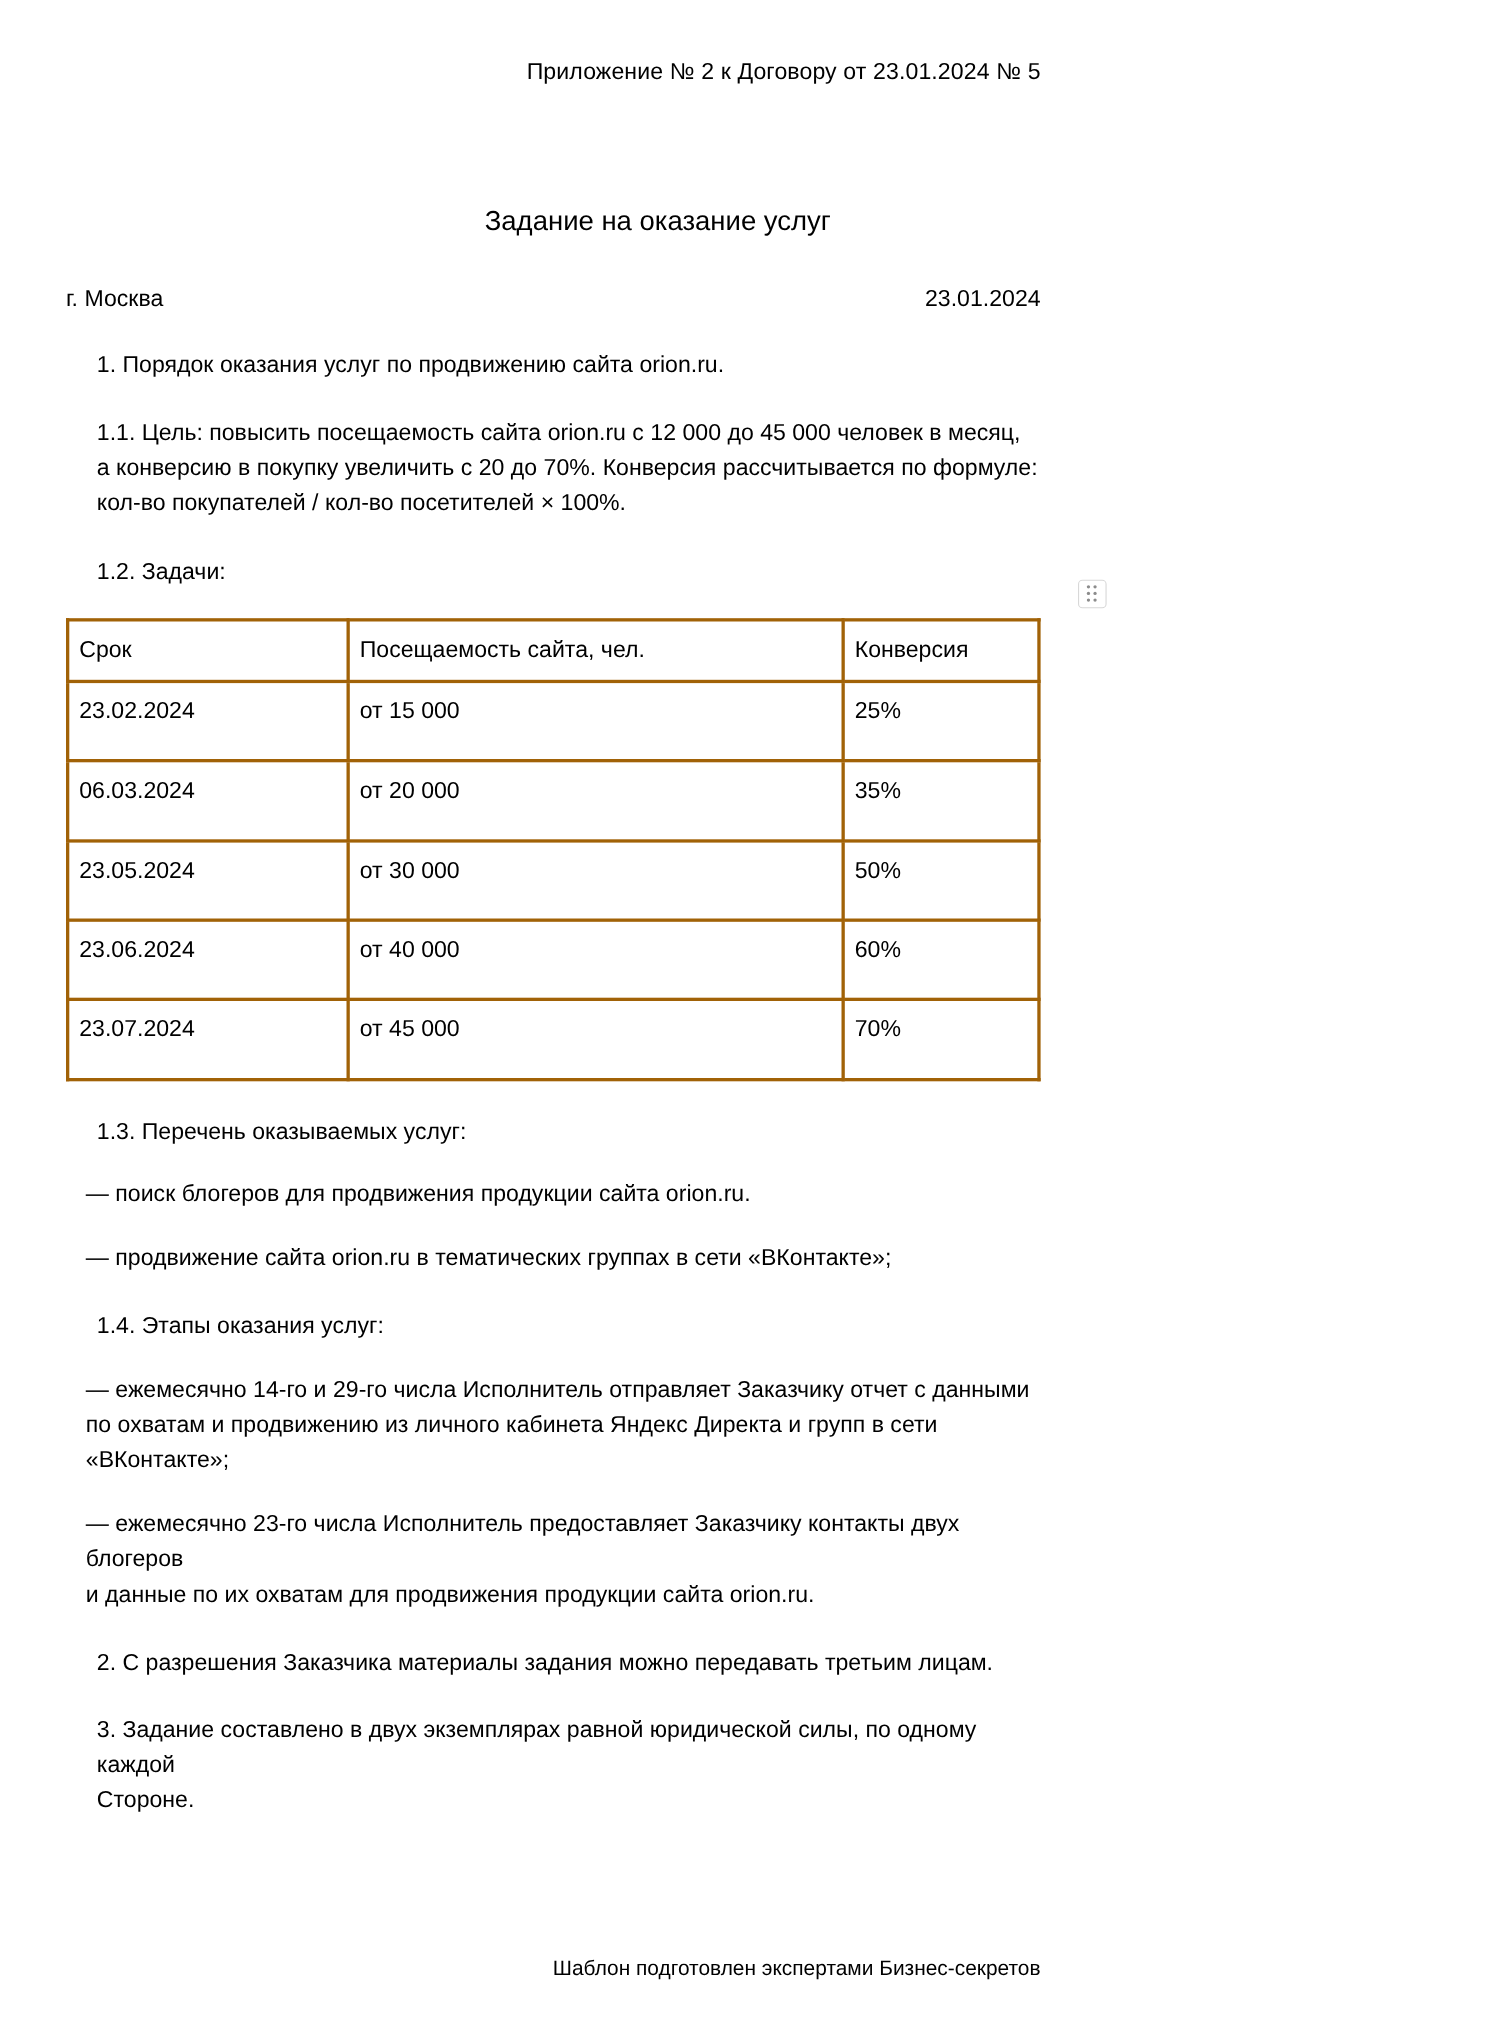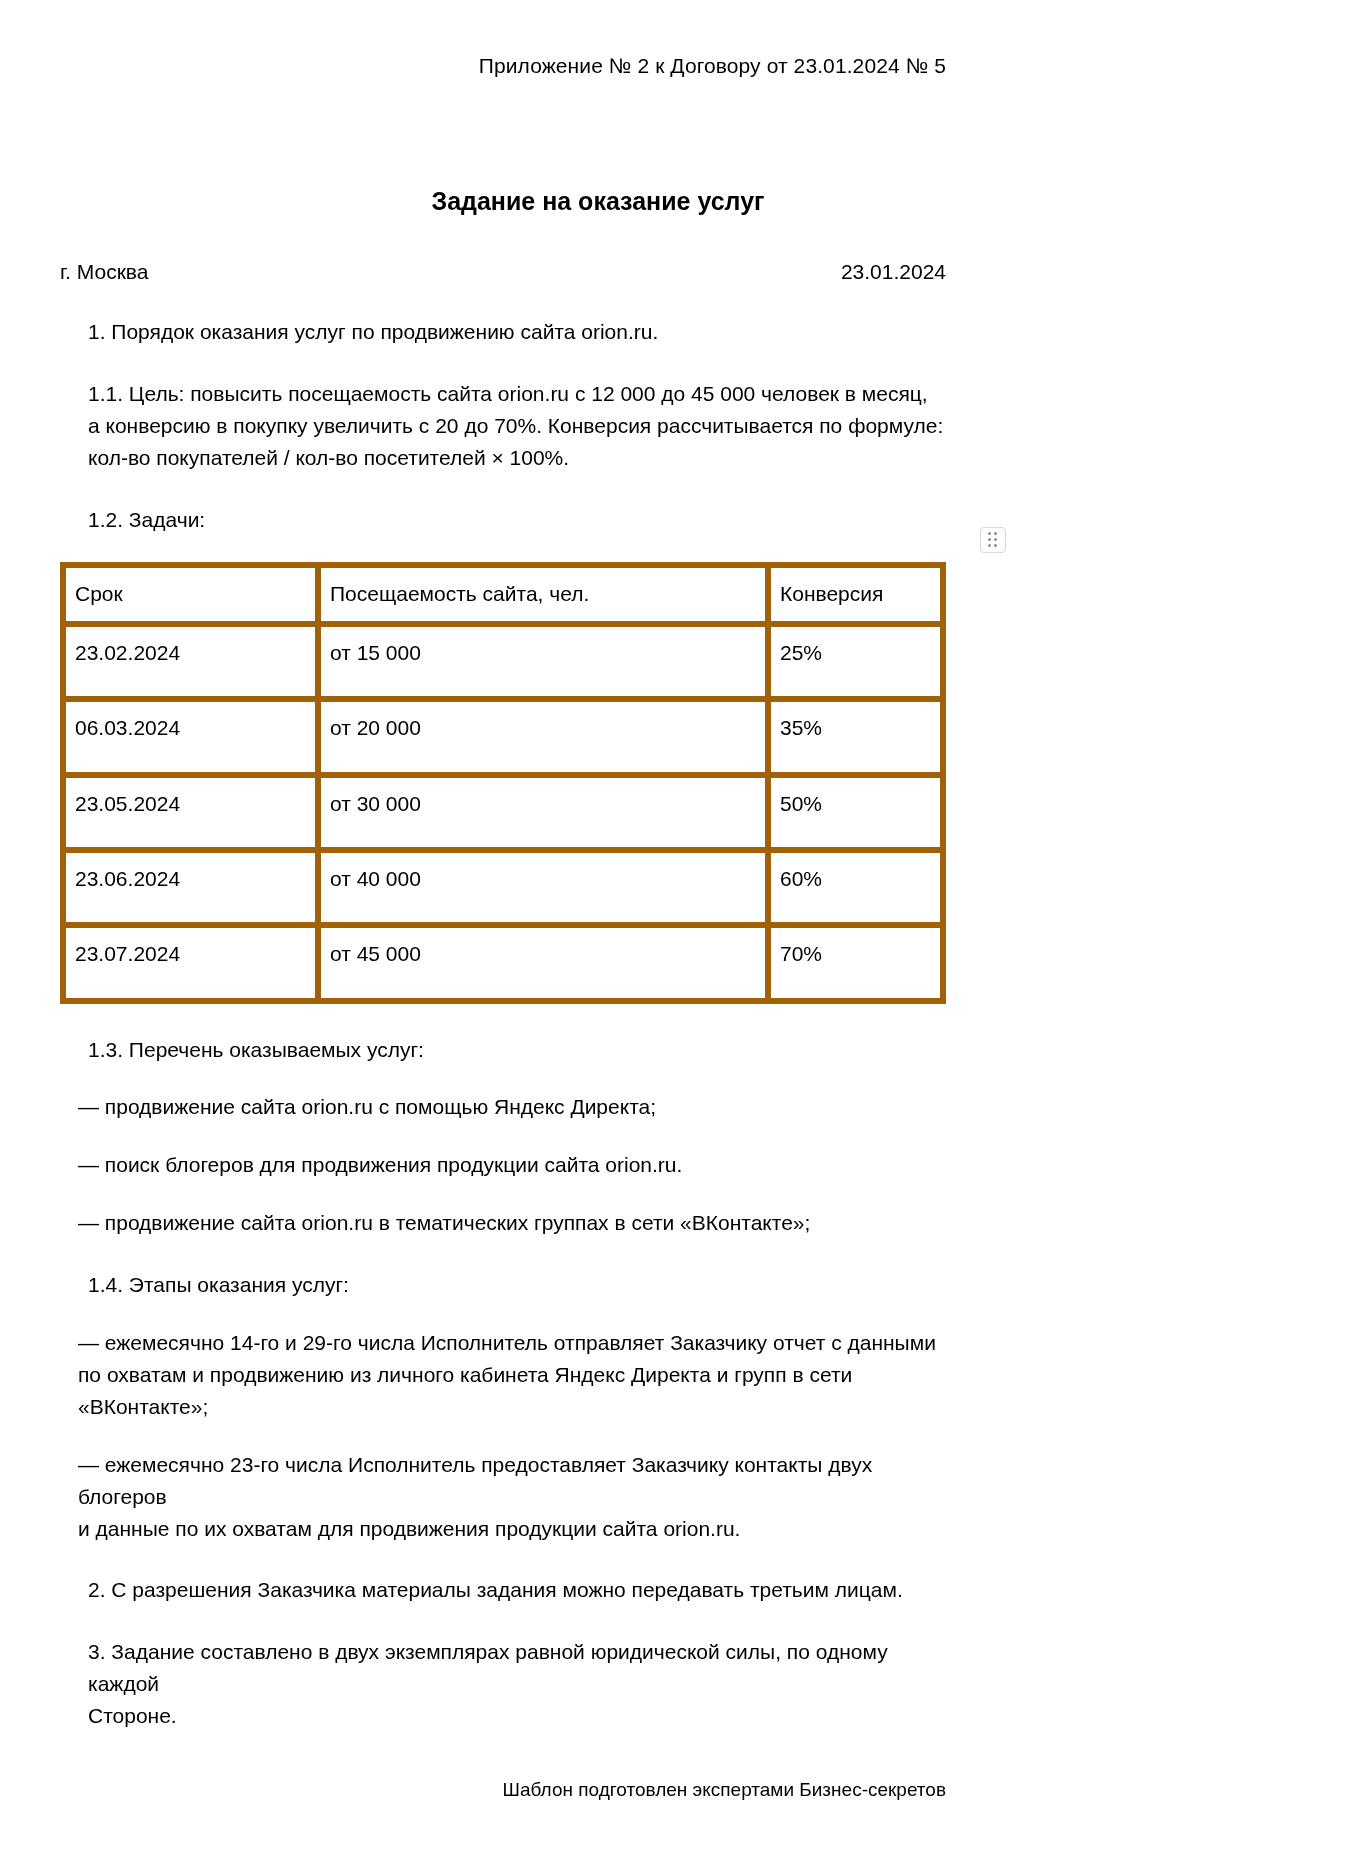--- a/index.html
+++ b/index.html
@@ -32,21 +32,21 @@
     padding: 52px 250px 0 0;
     letter-spacing: 0.1px;
   }
 
   
   .doc-title {
     text-align: center;
     font-size: 25px;
     line-height: 1.3;
     margin: 105px 0 0 0;
-    font-weight: 700;
+    font-weight: 400;
   }
 
   
   .body-wrap {
     padding: 0 250px 0 60px;
   }
 
   .meta-row {
     display: flex;
     justify-content: space-between;
@@ -75,21 +75,21 @@
     position: relative;
     margin-top: 26px;
   }
   table.tasks {
     border-collapse: collapse;
     width: 100%;
     table-layout: fixed;
   }
   table.tasks th,
   table.tasks td {
-    border: 6px solid #a16207;
+    border: 3px solid #a16207;
     text-align: left;
     vertical-align: top;
     font-weight: 400;
     font-size: 21px;
     line-height: 1.3;
     padding: 12px 9px 30px 9px;
   }
   table.tasks th {
     padding-bottom: 14px;
   }
@@ -212,21 +212,20 @@
             <td>23.07.2024</td>
             <td>от 45 000</td>
             <td>70%</td>
           </tr>
         </tbody>
       </table>
     </div>
 
     <p class="para">1.3. Перечень оказываемых услуг:</p>
 
-    <p class="listitem">— продвижение сайта orion.ru с помощью Яндекс Директа;</p>
     <p class="listitem">— поиск блогеров для продвижения продукции сайта orion.ru.</p>
     <p class="listitem">— продвижение сайта orion.ru в тематических группах в сети «ВКонтакте»;</p>
 
     <p class="para">1.4. Этапы оказания услуг:</p>
 
     <p class="listitem">
       <span>— ежемесячно 14-го и 29-го числа Исполнитель отправляет Заказчику отчет с данными</span><br>
       <span>по охватам и продвижению из личного кабинета Яндекс Директа и групп в сети «ВКонтакте»;</span>
     </p>
     <p class="listitem">

